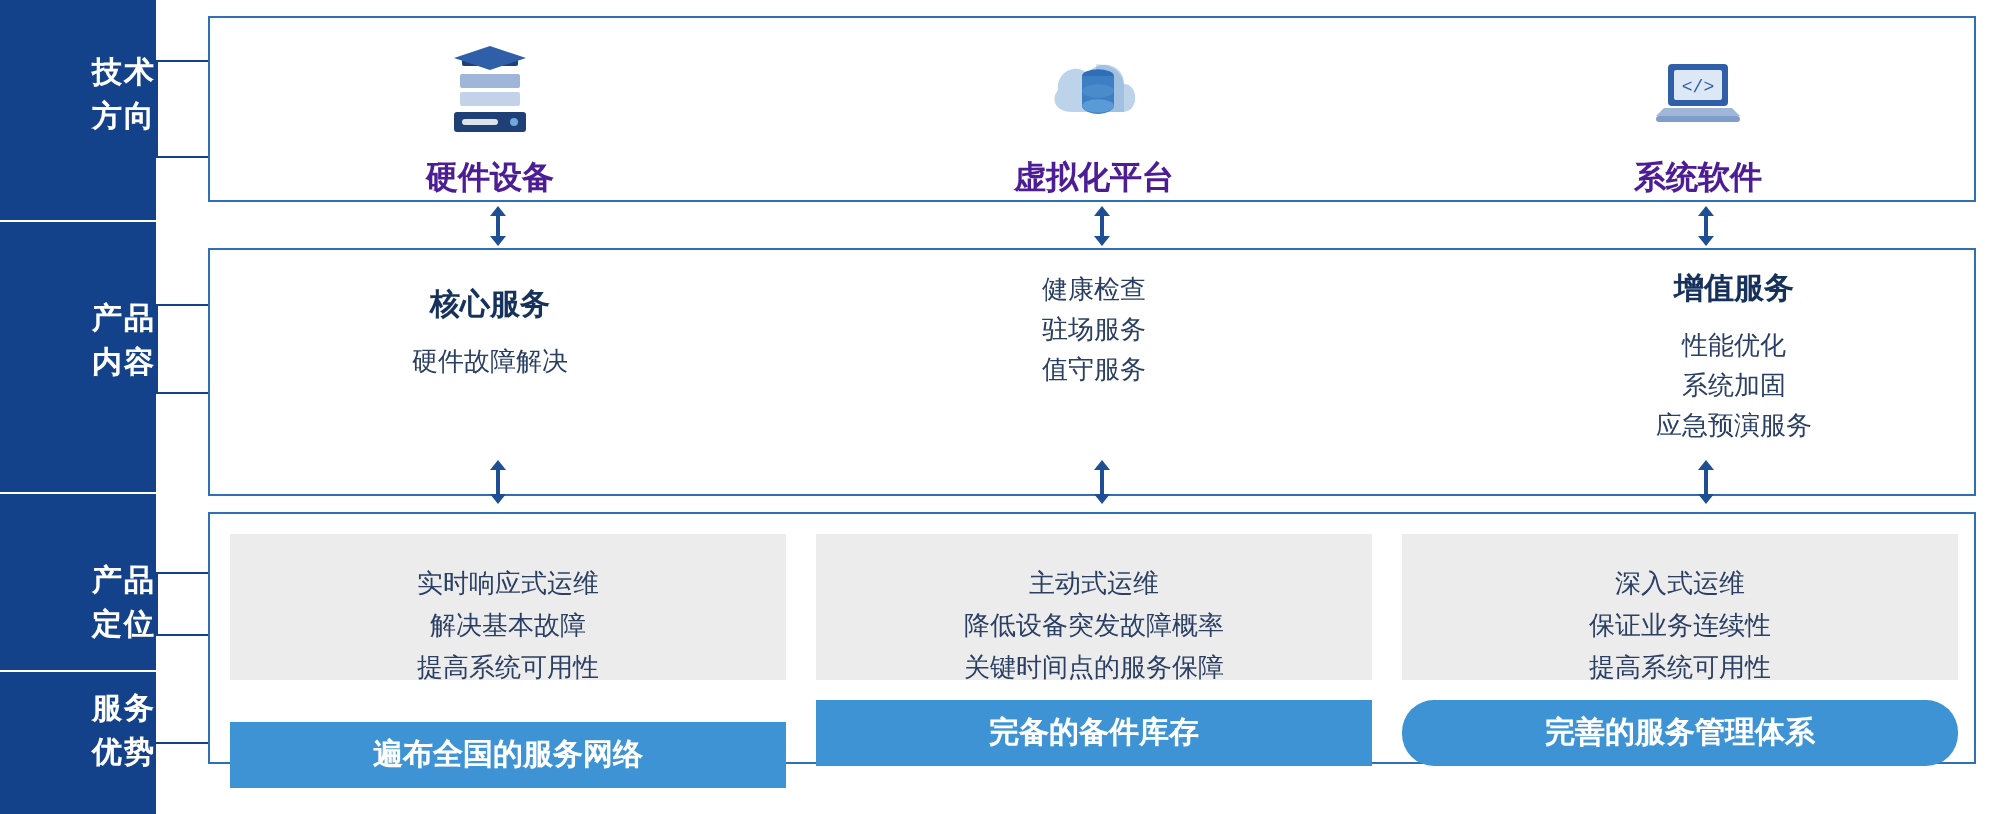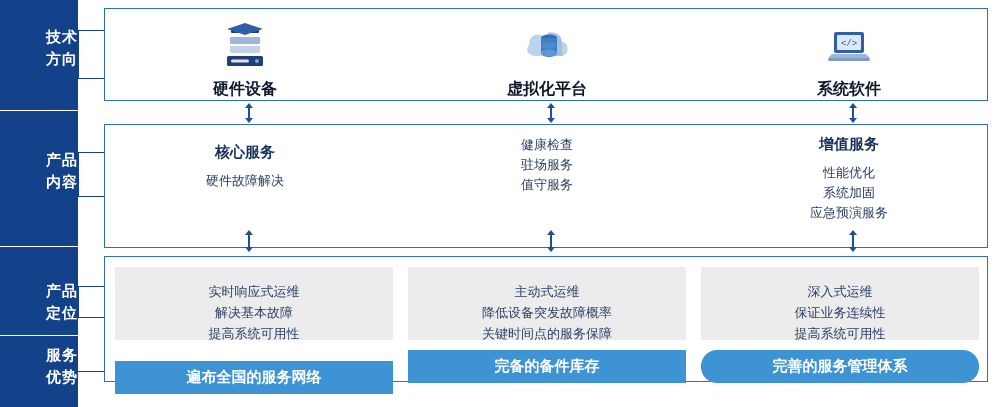--- a/index.html
+++ b/index.html
@@ -73,21 +73,21 @@
   .tech-icon {
     height: 52px;
     display: flex;
     align-items: center;
     justify-content: center;
   }
   .tech-title {
     margin-top: 6px;
     font-size: 16px;
     font-weight: bold;
-    color: #0f172a;
+    color: #4c1d95;
   }
 
   
   .content-col {
     position: absolute;
     top: 18px;
     width: 230px;
     text-align: center;
   }
   .content-title {
@@ -259,21 +259,21 @@
       <div class="content-title">核心服务</div>
       <div class="content-item">硬件故障解决</div>
     </div>
 
     <div class="content-col" style="left:327px; top:10px;">
       <div class="content-item">健康检查</div>
       <div class="content-item">驻场服务</div>
       <div class="content-item">值守服务</div>
     </div>
 
-    <div class="content-col" style="left:629px; top:10px;">
+    <div class="content-col" style="left:647px; top:10px;">
       <div class="content-title">增值服务</div>
       <div class="content-item">性能优化</div>
       <div class="content-item">系统加固</div>
       <div class="content-item">应急预演服务</div>
     </div>
   </div>
 
   <div class="arrow" style="left:243px; top:230px;">
     <svg width="12" height="22" viewBox="0 0 12 22" xmlns="http://www.w3.org/2000/svg">
       <line x1="6" y1="3" x2="6" y2="19" stroke="#1f4f93" stroke-width="2"></line>

